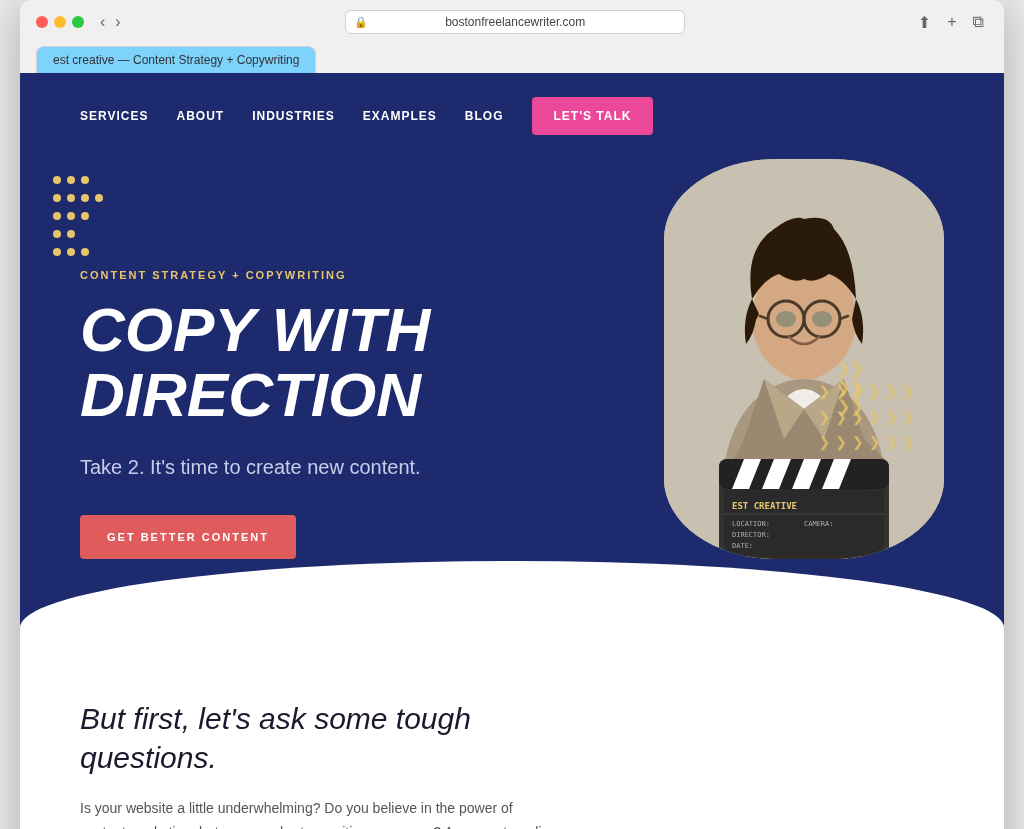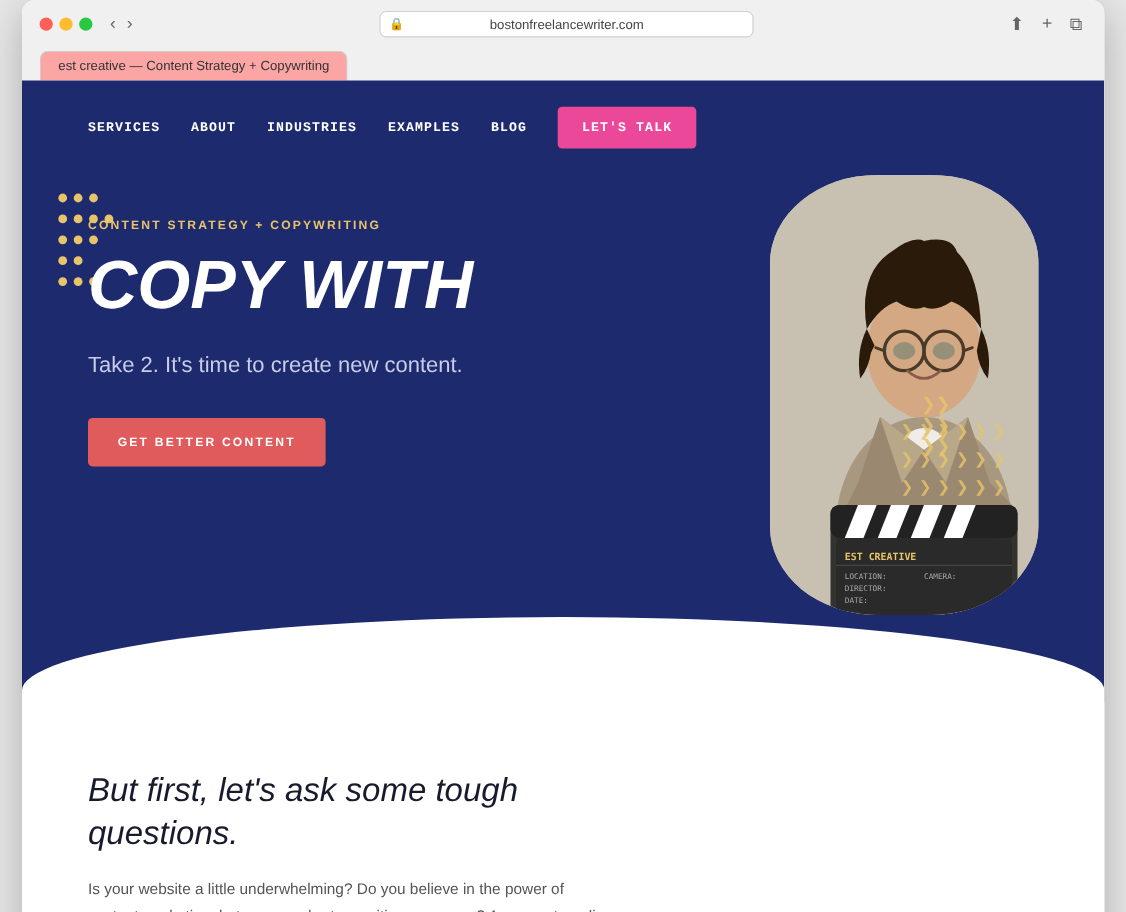--- a/index.html
+++ b/index.html
@@ -78,21 +78,21 @@
       display: flex;
       gap: 8px;
       margin-left: 8px;
     }
     .tab-bar {
       display: flex;
       align-items: flex-end;
       padding-top: 4px;
     }
     .tab {
-      background: #fca5a5;
+      background: #7dd3fc;
       border-radius: 8px 8px 0 0;
       padding: 6px 16px;
       font-size: 12px;
       color: #333;
       border: 1px solid #d0d0d0;
       border-bottom: none;
       min-width: 160px;
     }
 
     
@@ -162,37 +162,36 @@
       align-items: center;
       gap: 28px;
     }
     .nav-link {
       color: #fff;
       text-decoration: none;
       font-size: 12px;
       font-weight: 600;
       letter-spacing: 1px;
       text-transform: uppercase;
-      font-family: Liberation Mono, monospace;
     }
     .nav-cta {
       background: #ec4899;
       color: #fff !important;
       padding: 12px 22px;
       border-radius: 4px;
       font-weight: 700;
       letter-spacing: 1px;
       font-size: 12px;
       text-transform: uppercase;
     }
 
     
     .hero-content {
       display: flex;
-      align-items: flex-start;
+      align-items: flex-end;
       gap: 40px;
       margin-top: 20px;
       position: relative;
       z-index: 2;
     }
 
     .hero-text {
       flex: 1;
       padding-top: 20px;
     }
@@ -236,21 +235,21 @@
       cursor: pointer;
     }
 
     
     .hero-image-wrap {
       position: relative;
       margin-top: -20px;
     }
 
     .hero-image {
-      width: 244px;
+      width: 280px;
       height: 400px;
       background: linear-gradient(135deg, #b0b8c8 0%, #d0c8b8 50%, #c8b898 100%);
       border-radius: 40% 40% 40% 40% / 20% 20% 20% 20%;
       overflow: hidden;
       position: relative;
     }
 
     
     .dots-tl {
       position: absolute;
@@ -392,20 +391,21 @@
           <a class="nav-link" href="#">BLOG</a>
           <a class="nav-link nav-cta" href="#">LET'S TALK</a>
         </div>
       </nav>
 
       <div class="hero-content">
         <div class="hero-text">
           <p class="hero-subtitle">CONTENT STRATEGY + COPYWRITING</p>
           <h1 class="hero-title">
             <span>COPY WITH</span><br>
+            <span>DIRECTION</span>
           </h1>
           <p class="hero-desc">Take 2. It's time to create new content.</p>
           <button class="hero-btn">GET BETTER CONTENT</button>
         </div>
 
         <div class="hero-image-wrap">
 
           <div class="chevrons-tr">
             ❯❯<br>❯❯<br>❯❯
           </div>

